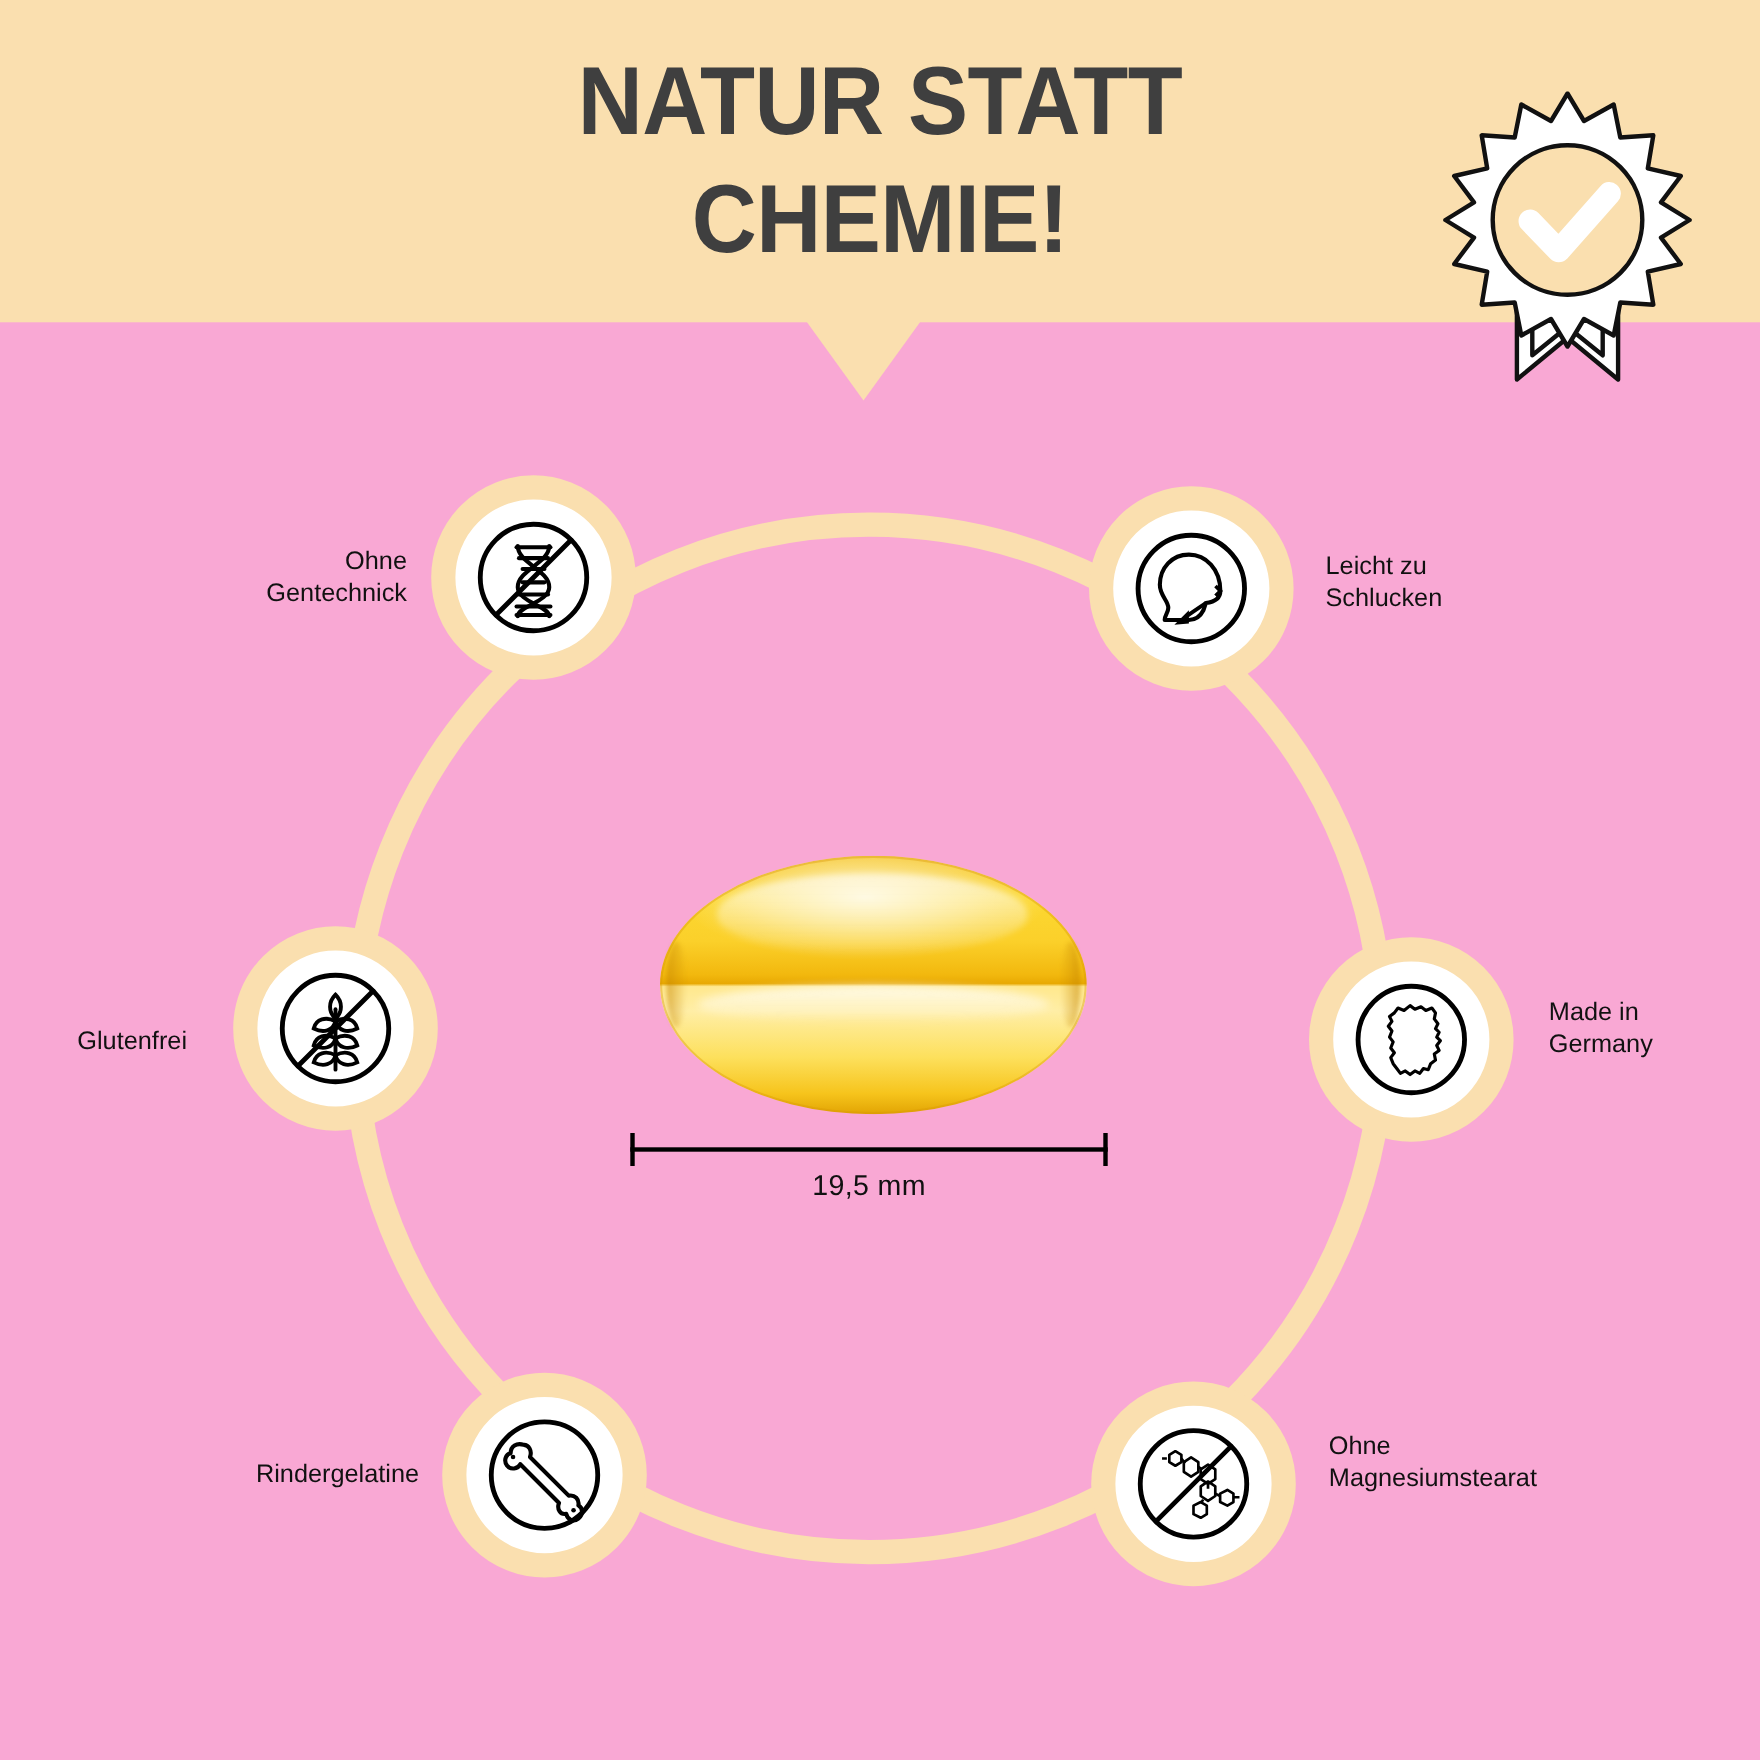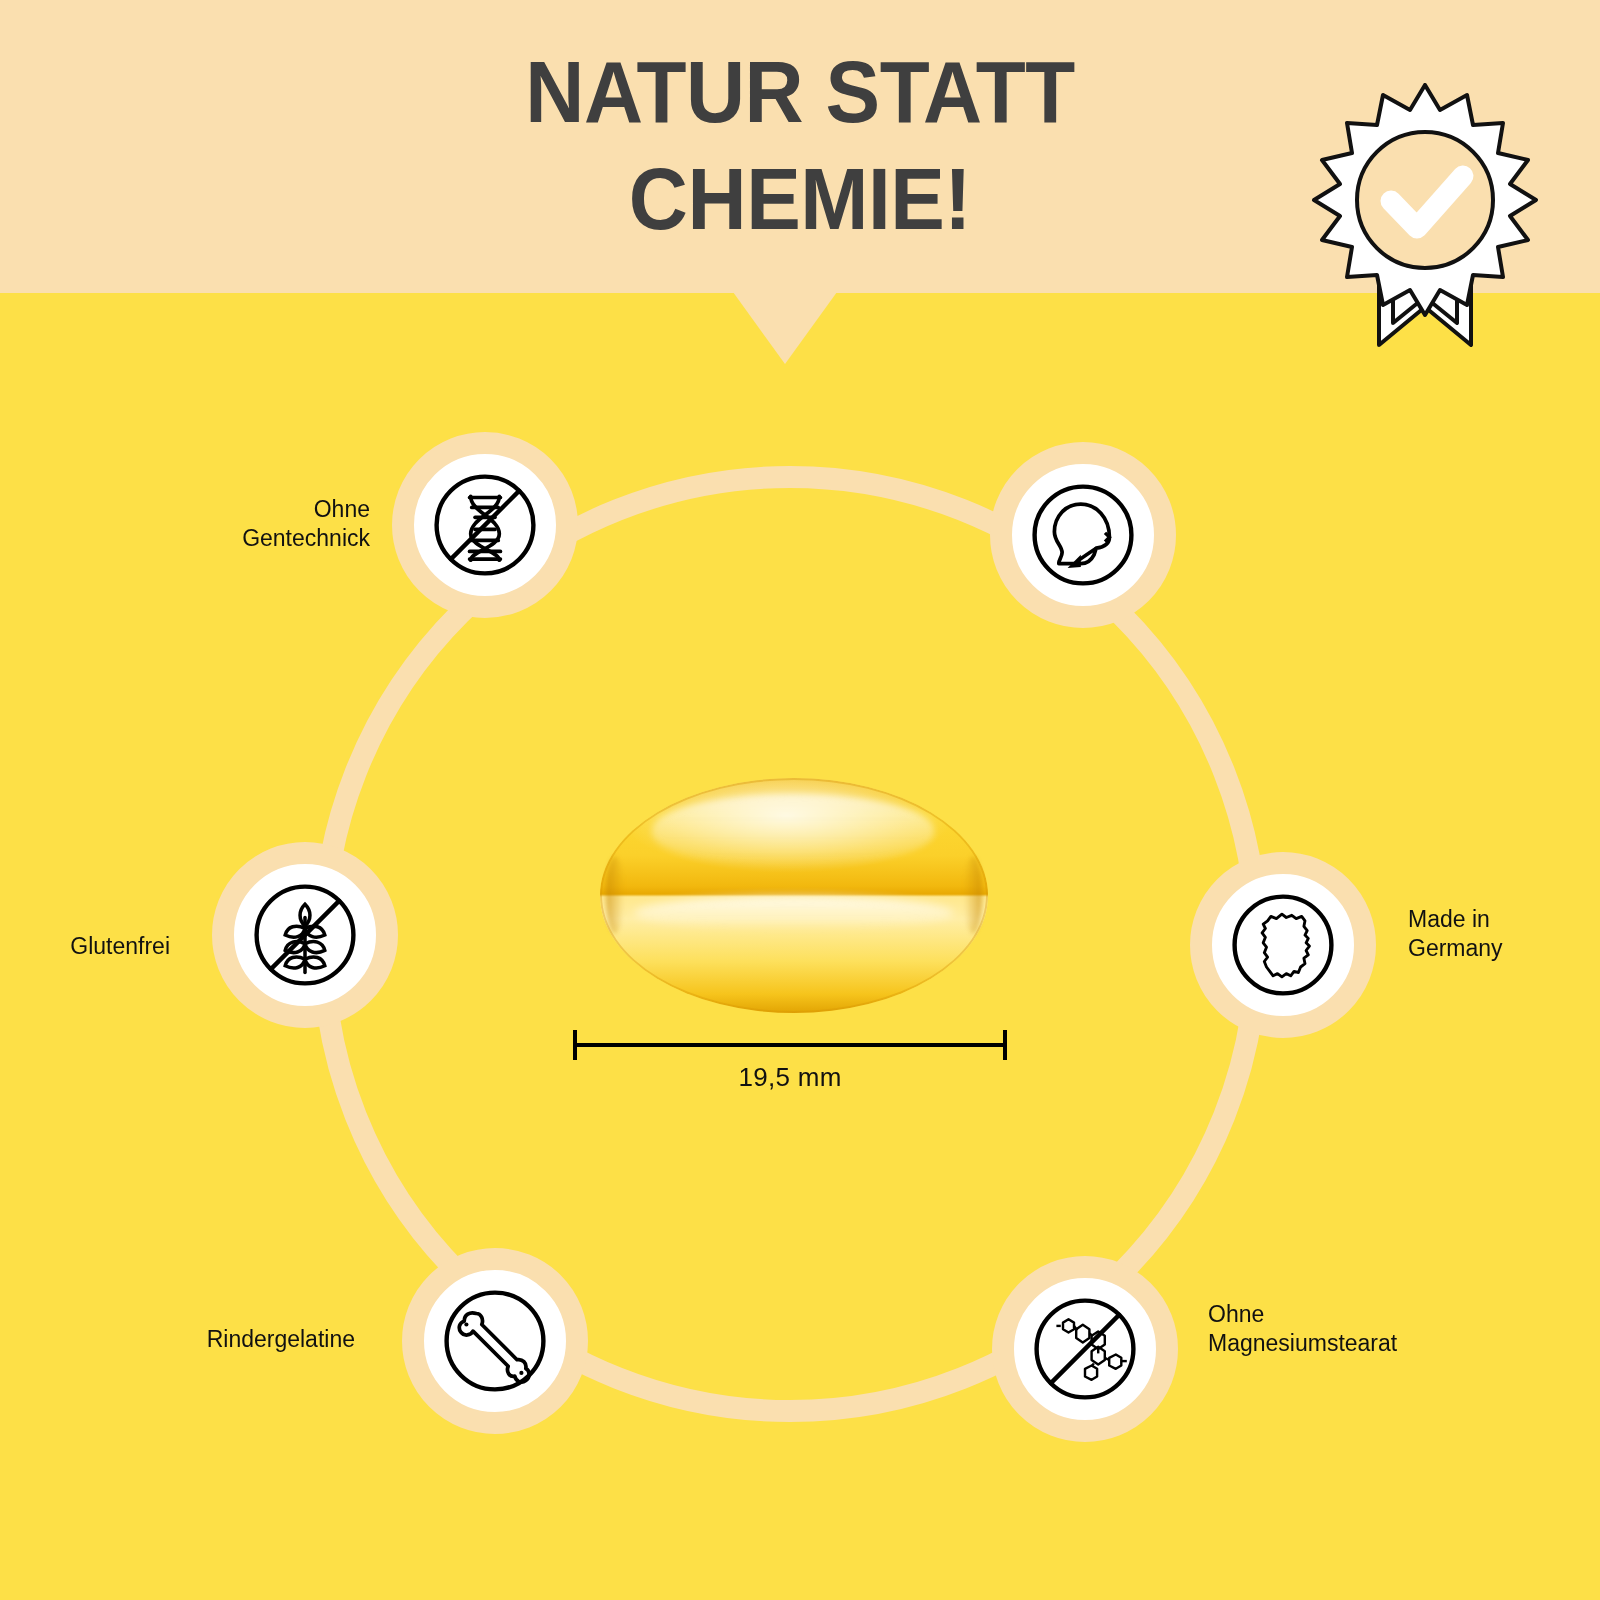--- a/index.html
+++ b/index.html
@@ -9,21 +9,21 @@
     background: #ffffff;
   }
   body {
     font-family: "Liberation Sans", sans-serif;
     -webkit-font-smoothing: antialiased;
   }
   #stage {
     position: relative;
     width: 1600px;
     height: 1600px;
-    background: #fde047;
+    background: #f9a8d4;
     overflow: hidden;
   }
 
   
   #banner {
     position: absolute;
     left: 0;
     top: 0;
     width: 1600px;
     height: 293px;
@@ -111,21 +111,21 @@
     font-family: "Liberation Sans", sans-serif;
     font-size: 23px;
     line-height: 1.27;
     font-weight: normal;
     white-space: pre-line;
   }
   .lbl-gmo      { left: 30px;   top: 495px;  width: 340px; text-align: right; }
   .lbl-swallow  { left: 1205px; top: 500px;  width: 360px; text-align: left; }
   .lbl-gluten   { left: 20px;   top: 912px;  width: 150px; text-align: right; margin-top: 20px; }
   .lbl-germany  { left: 1408px; top: 905px;  width: 180px; text-align: left; }
-  .lbl-gelatine { left: 15px;   top: 1325px; width: 340px; text-align: right; }
+  .lbl-gelatine { left: 41px;   top: 1325px; width: 340px; text-align: right; }
   .lbl-mgstear  { left: 1208px; top: 1300px; width: 380px; text-align: left; }
 
   
   #capsule-wrap {
     position: absolute;
     left: 600px;
     top: 778px;
     width: 388px;
     height: 235px;
   }
@@ -359,20 +359,22 @@
           <line x1="58" y1="63" x2="56" y2="66"></line>
           <line x1="28" y1="29" x2="24" y2="29"></line>
         </g>
         <line x1="19" y1="81" x2="81" y2="19" stroke="#000000" stroke-width="4" stroke-linecap="round"></line>
       </svg>
     </span>
   </div>
 
   <div class="flabel lbl-gmo">Ohne
 Gentechnick</div>
+  <div class="flabel lbl-swallow">Leicht zu
+Schlucken</div>
   <div class="flabel lbl-gluten">Glutenfrei</div>
   <div class="flabel lbl-germany">Made in
 Germany</div>
   <div class="flabel lbl-gelatine">Rindergelatine</div>
   <div class="flabel lbl-mgstear">Ohne
 Magnesiumstearat</div>
 
   <div id="capsule-wrap">
     <div id="capsule"></div>
     <div id="capsule-gloss-top"></div>

